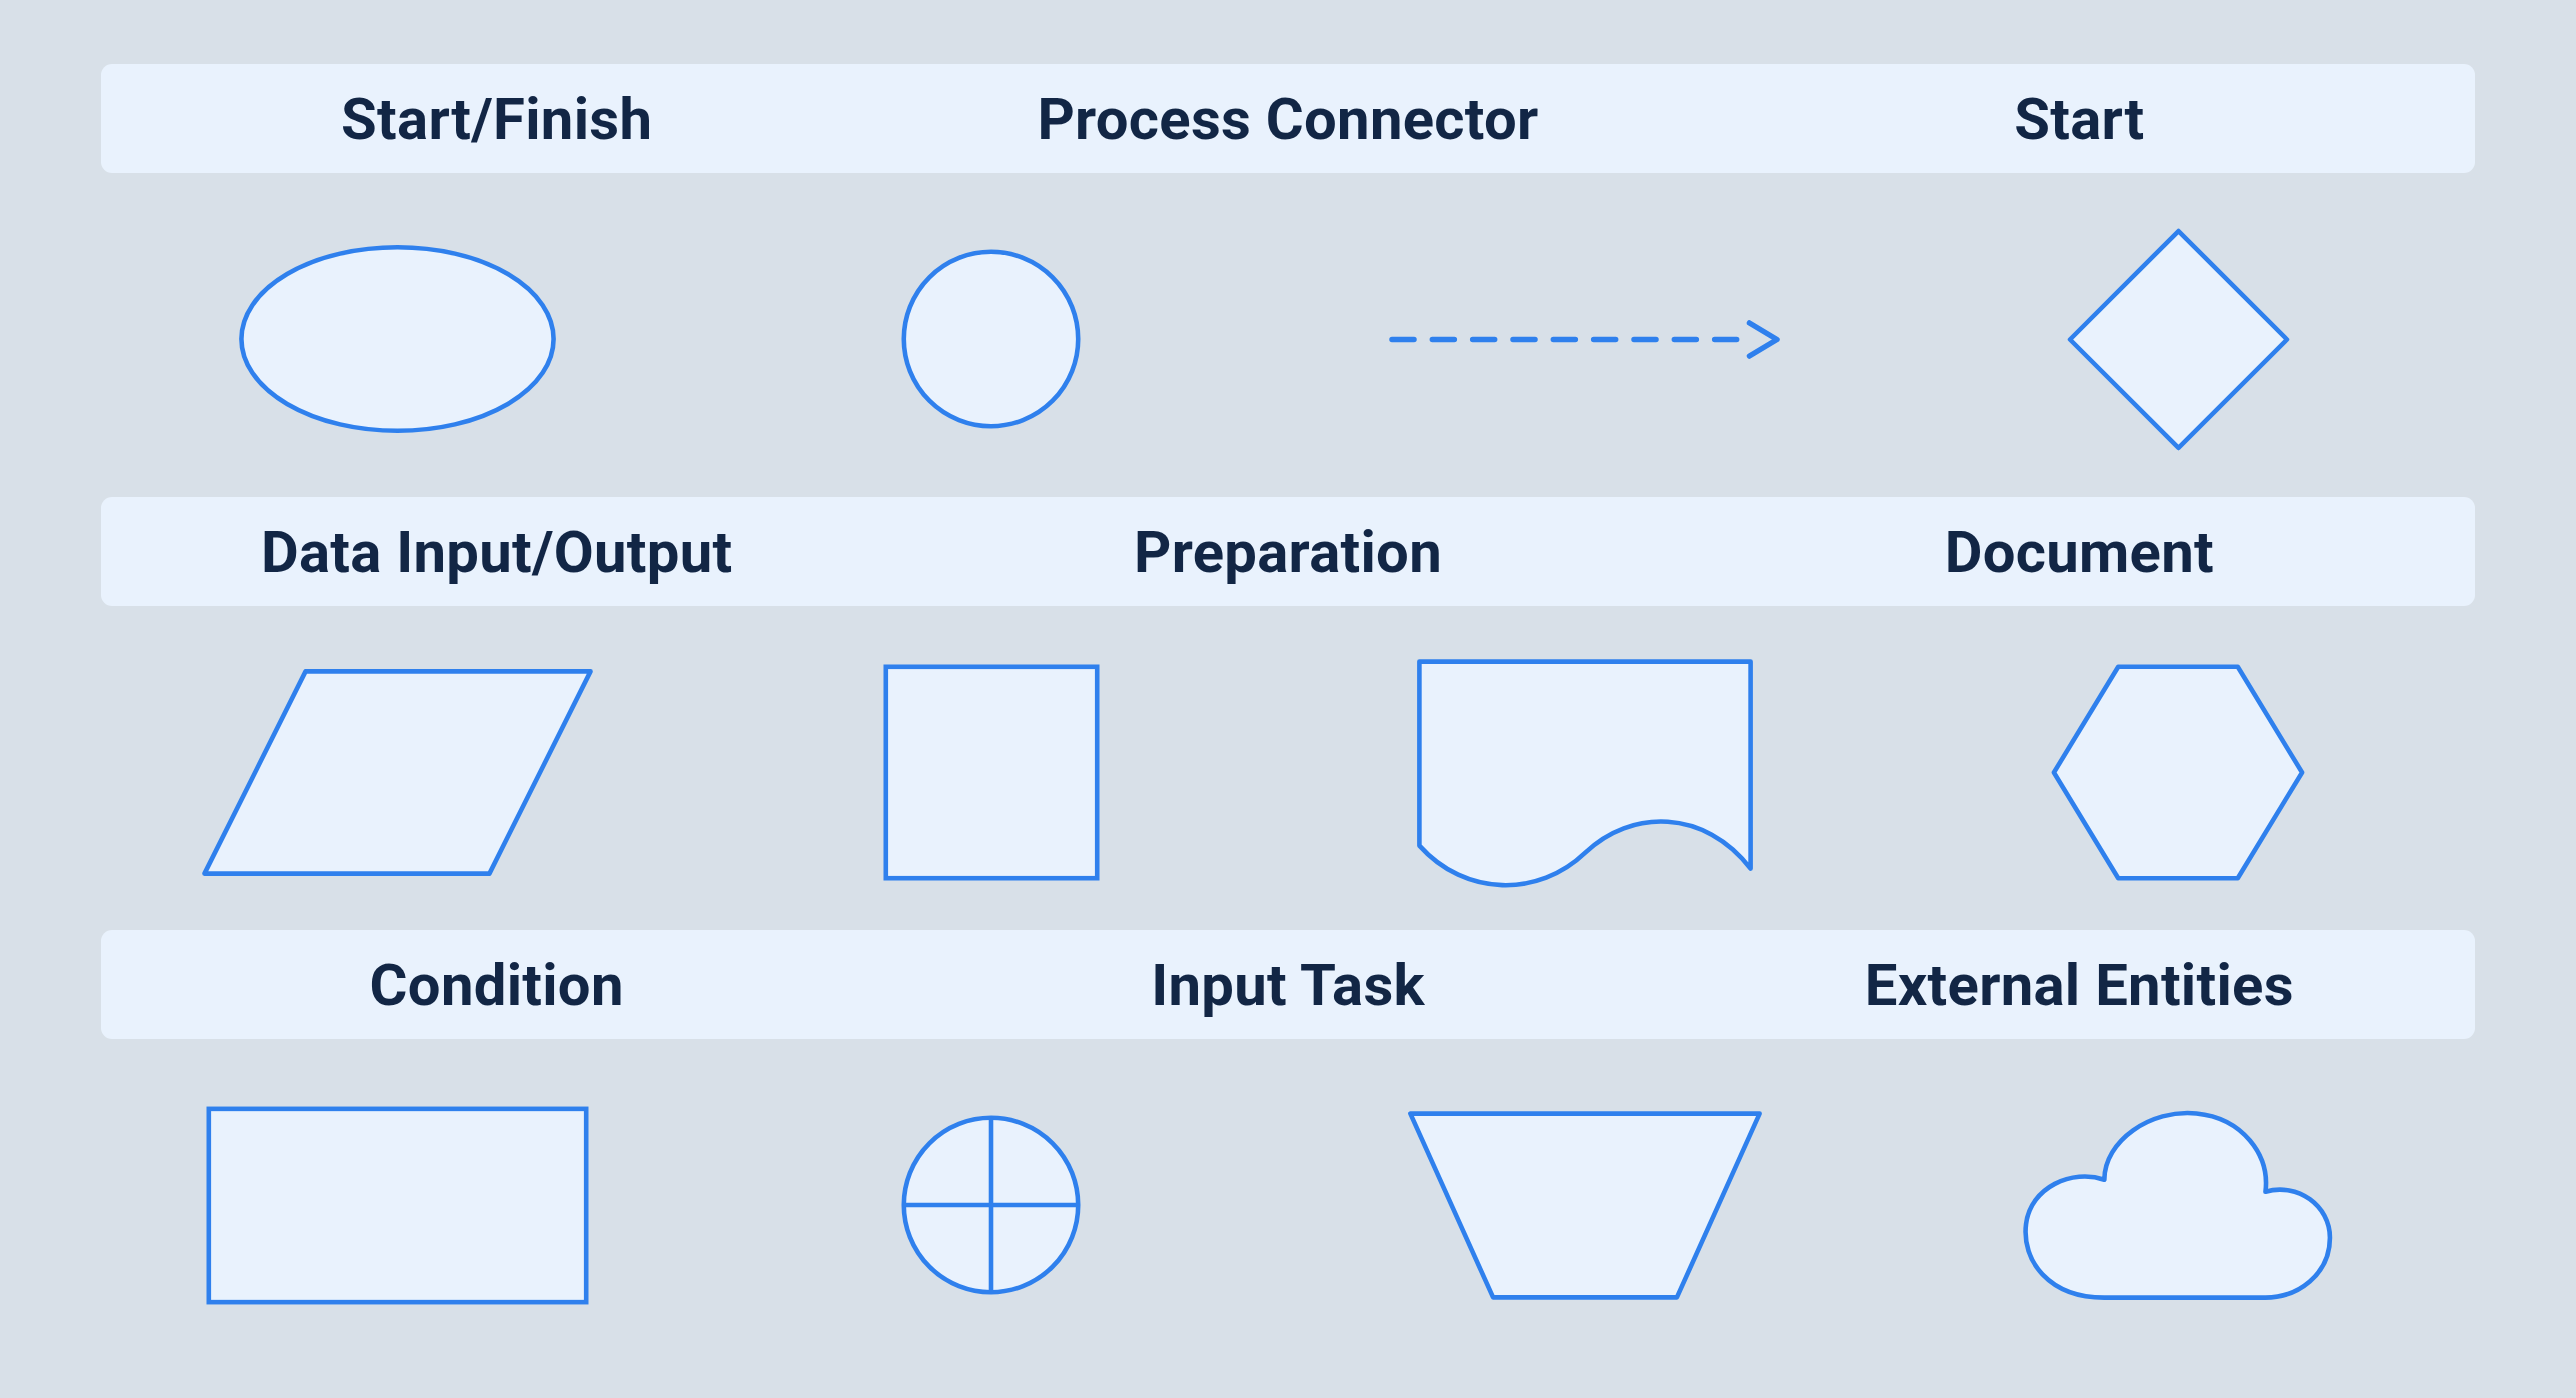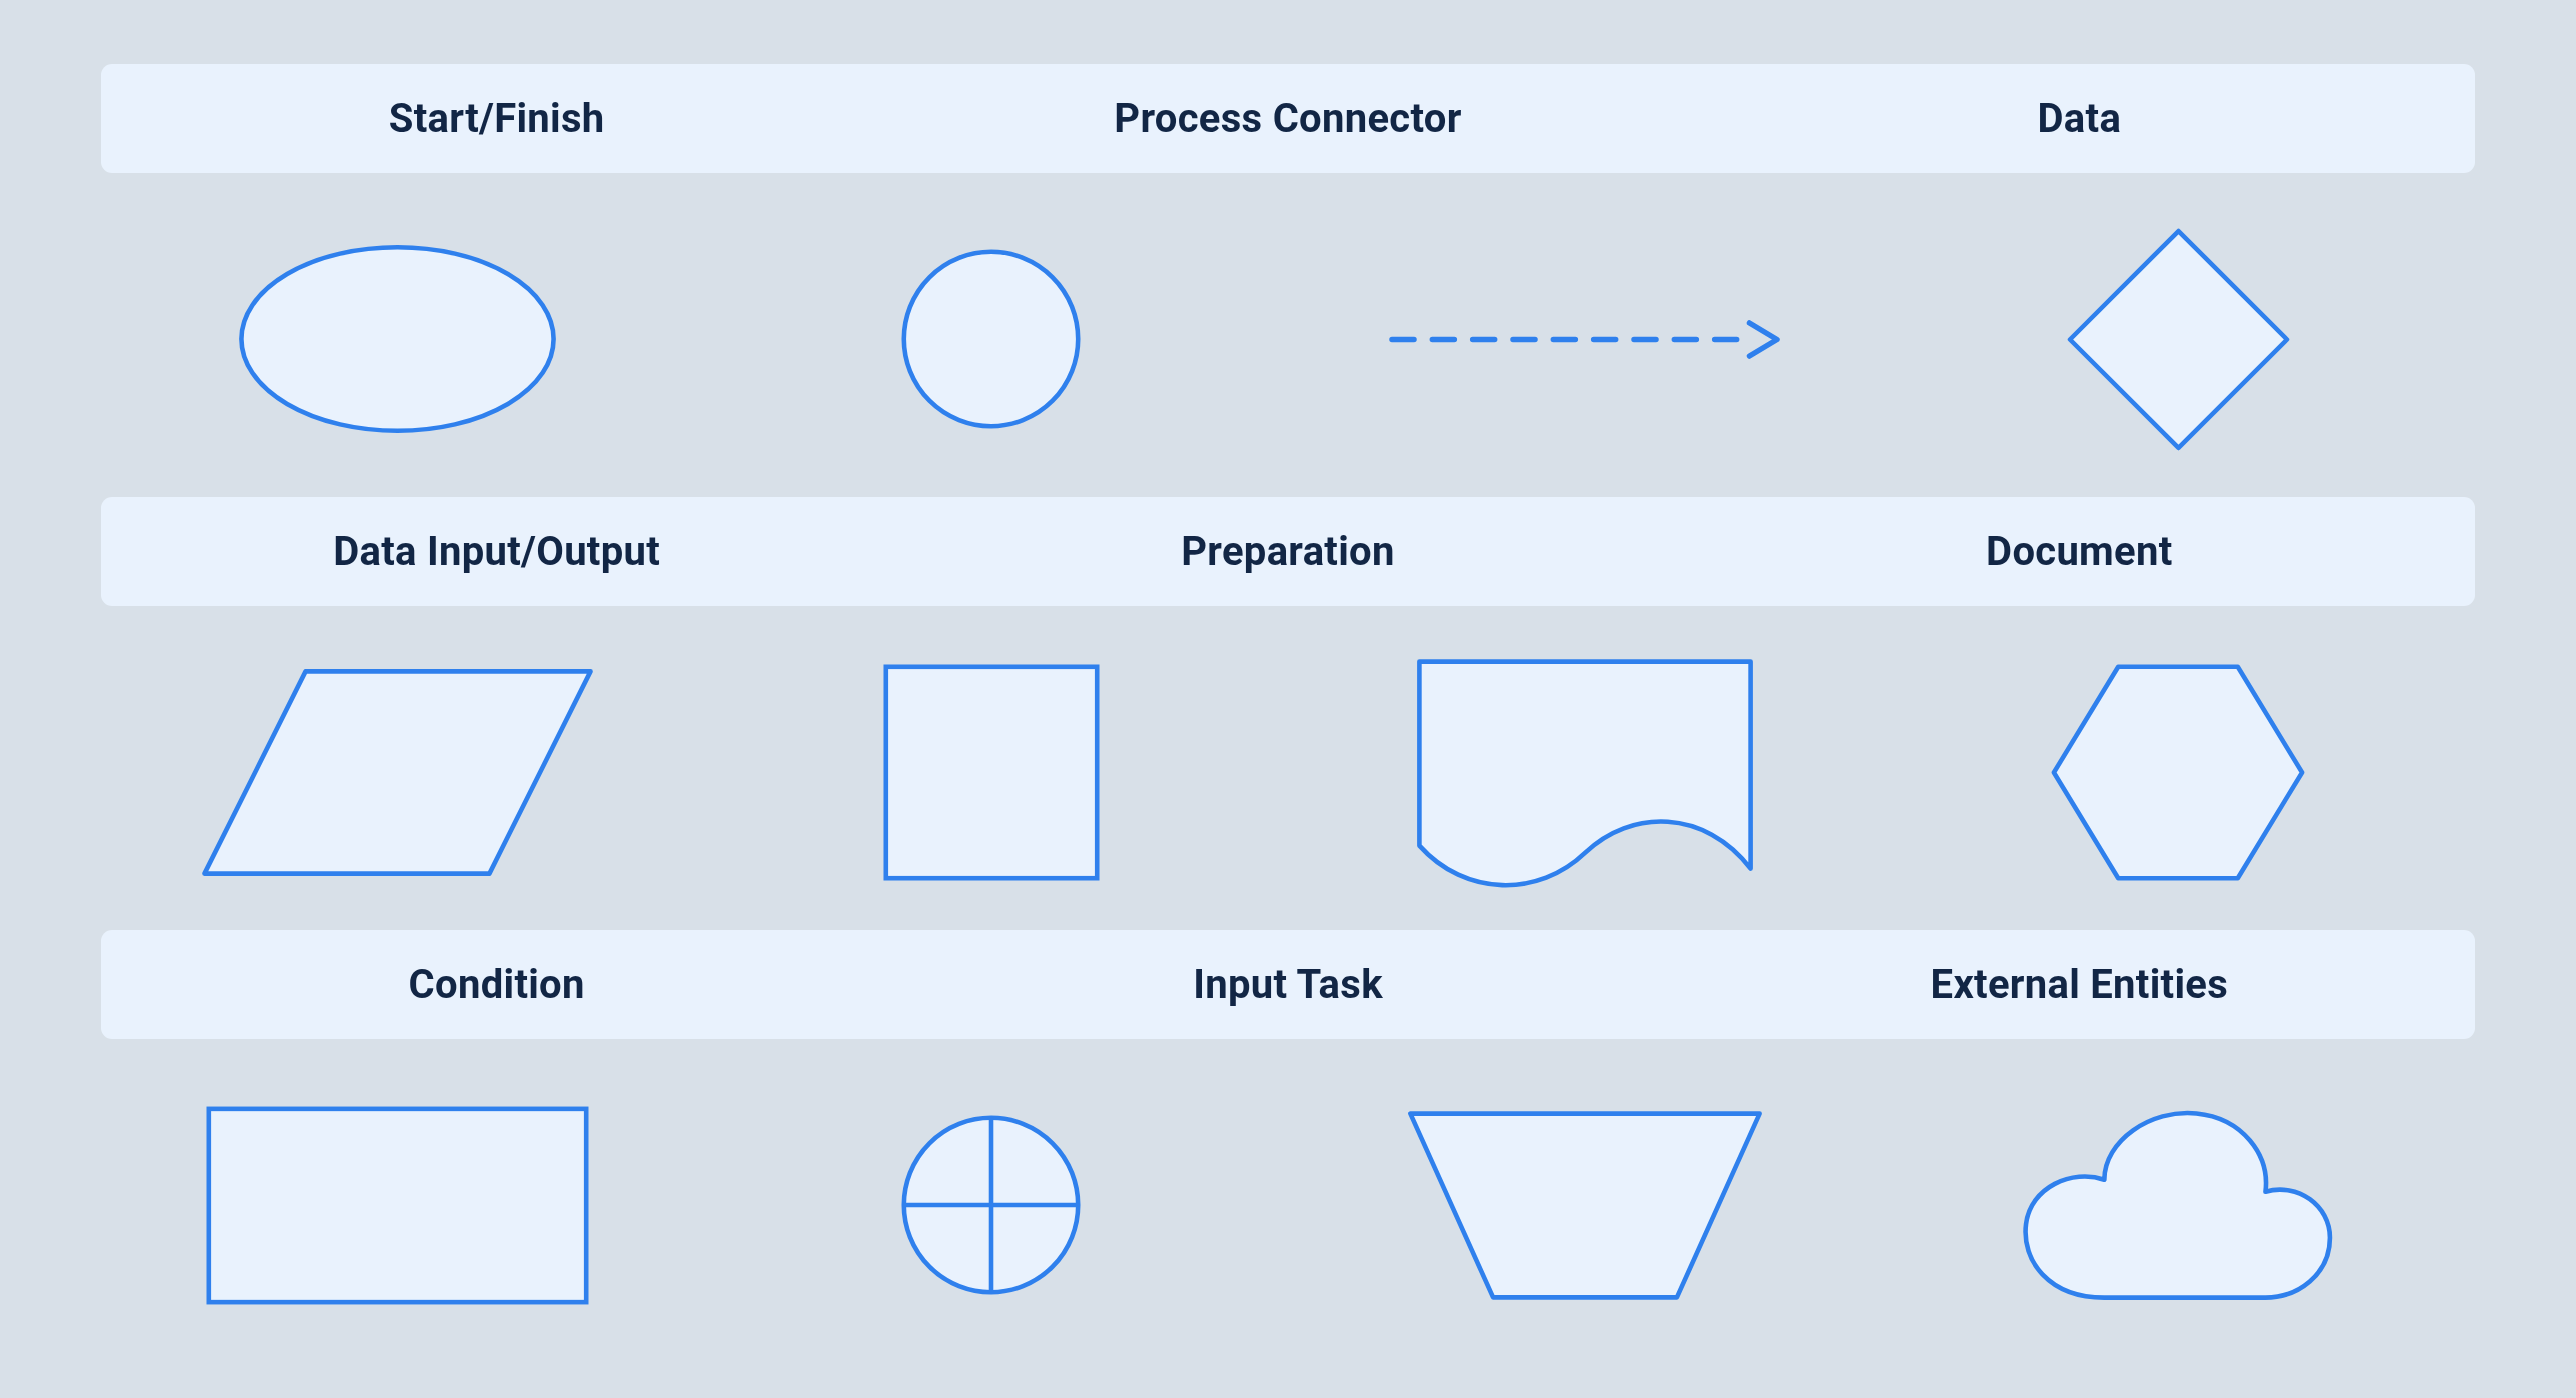--- a/index.html
+++ b/index.html
@@ -23,21 +23,21 @@
     background:#e9f2fd;
     border-radius:11px;
     display:flex;
     height:109px;
     align-items:center;
   }
   .header-cell{
     flex:1;
     text-align:center;
     font-weight:700;
-    font-size:40px;
+    font-size:58px;
     color:#122645;
     letter-spacing:0.3px;
   }
   .shape-row{
     display:flex;
     margin-top:37px;
   }
   .shape-cell{
     flex:1;
     display:flex;
@@ -47,21 +47,21 @@
   }
   svg{display:block;}
 </style>
 </head>
 <body>
 
 <div class="row">
   <div class="header-bar">
     <div class="header-cell">Start/Finish</div>
     <div class="header-cell">Process Connector</div>
-    <div class="header-cell">Data</div>
+    <div class="header-cell">Start</div>
   </div>
   <div class="shape-row">
     <div class="shape-cell">
       <svg width="331" height="202" viewBox="0 0 360 220">
         <ellipse cx="180" cy="110" rx="170" ry="100" fill="#e9f2fd" stroke="#2f80ed" stroke-width="5"></ellipse>
       </svg>
     </div>
     <div class="shape-cell">
       <svg width="202" height="202" viewBox="0 0 220 220">
         <circle cx="110" cy="110" r="95" fill="#e9f2fd" stroke="#2f80ed" stroke-width="5"></circle>

